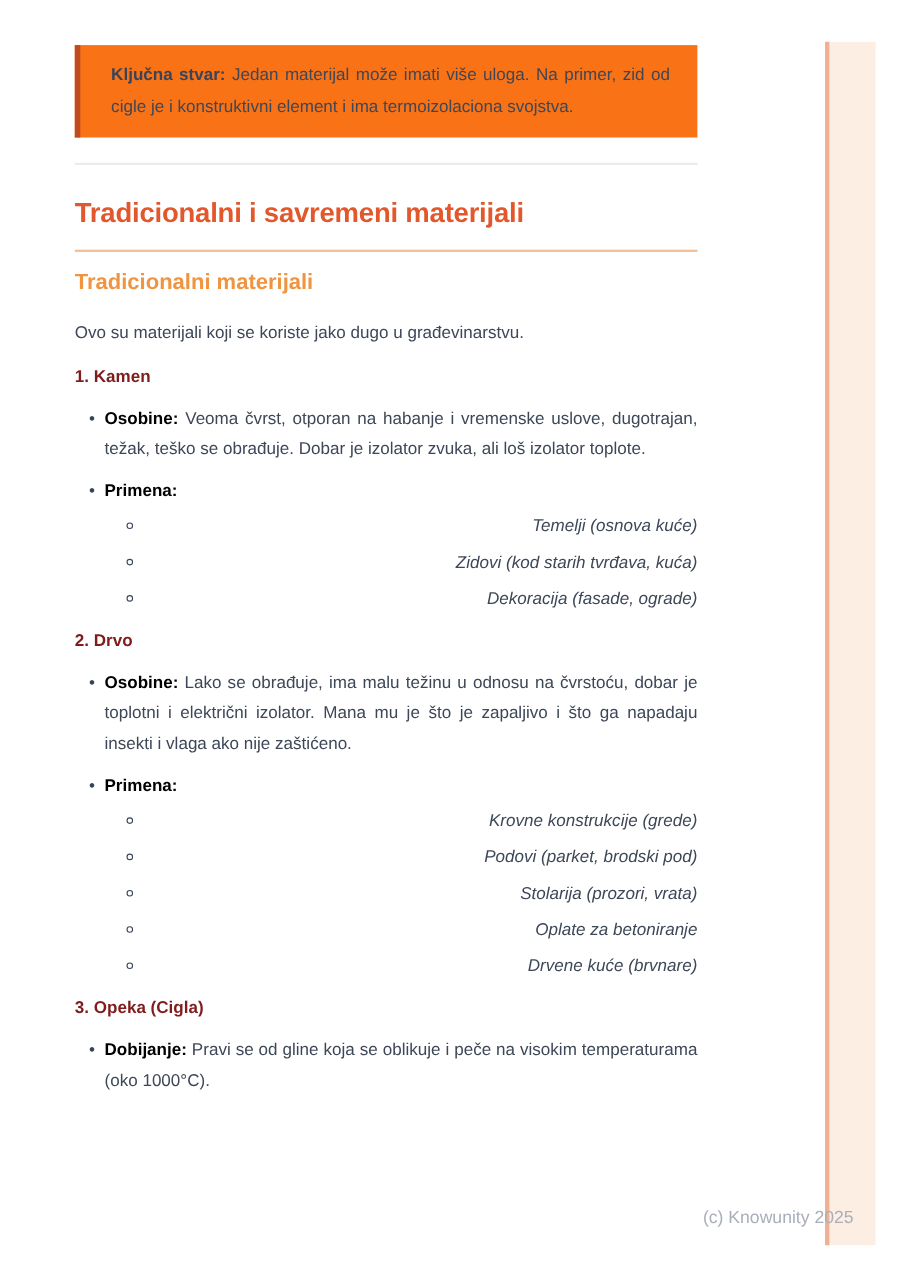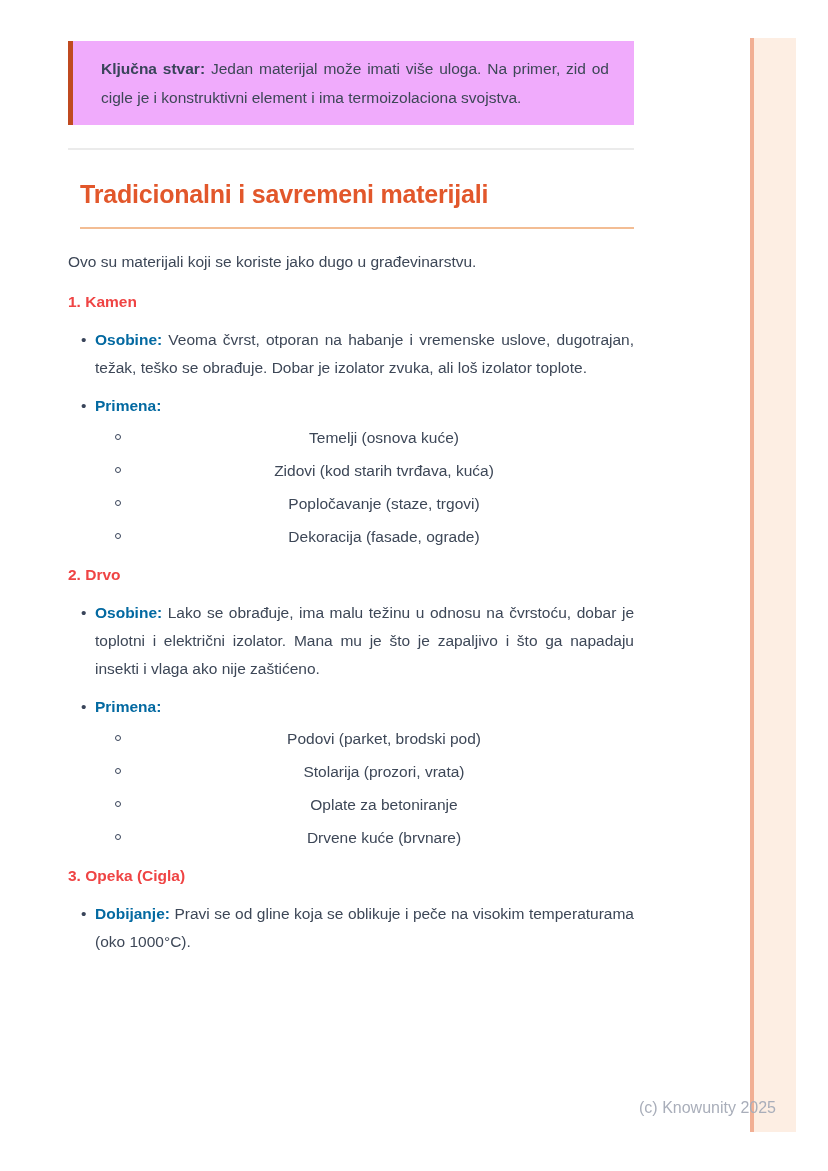--- a/index.html
+++ b/index.html
@@ -15,37 +15,37 @@
   }
   .doc {
     position: absolute;
     left: 68px;
     top: 41px;
     width: 566px;
     font-size: 15.5px;
   }
   
   .callout {
-    background: #f0abfc;
+    background: #f97316;
     border-left: 5px solid #c04a20;
     padding: 13px 25px 13px 28px;
     line-height: 29px;
     text-align: justify;
     box-sizing: border-box;
   }
   .callout strong { font-weight: bold; color: #39445a; }
   
   .divider {
     border: none;
     border-top: 2px solid #ebebeb;
     margin: 23px 0 0 0;
   }
   
   h1.title {
-    margin: 30px 0 0 12px;
+    margin: 30px 0 0 0;
     font-size: 25px;
     line-height: 29px;
     font-weight: bold;
     color: #e2572b;
     letter-spacing: -0.2px;
     padding-bottom: 18px;
     border-bottom: 2px solid #f3bd94;
   }
   h2.subtitle {
     margin: 16px 0 0 0;
@@ -57,21 +57,21 @@
   p.para {
     margin: 17px 0 0 0;
     line-height: 31px;
     text-align: justify;
   }
   h3.item-title {
     margin: 11px 0 0 0;
     font-size: 15.5px;
     line-height: 27px;
     font-weight: bold;
-    color: #ef4444;
+    color: #7f1d1d;
   }
   
   ul.l1 {
     list-style: none;
     margin: 11px 0 0 0;
     padding: 0;
   }
   ul.l1 > li {
     position: relative;
     padding-left: 27px;
@@ -79,33 +79,34 @@
     margin-bottom: 10px;
     text-align: justify;
   }
   ul.l1 > li::before {
     content: "•";
     position: absolute;
     left: 13px;
     top: 0;
     color: #39445a;
   }
-  ul.l1 strong { font-weight: bold; color: #0369a1; }
+  ul.l1 strong { font-weight: bold; color: #000000; }
   
   ul.l2 {
     list-style: none;
     margin: 5px 0 0 0;
     padding: 0 0 0 12px;
   }
   ul.l2 > li {
     position: relative;
     padding-left: 27px;
     line-height: 26px;
     margin-bottom: 7px;
-    text-align: center;
+    text-align: right;
+    font-style: italic;
   }
   ul.l2 > li::before {
     content: "";
     position: absolute;
     left: 8px;
     top: 9px;
     width: 6px;
     height: 6px;
     border: 1.5px solid #39445a;
     border-radius: 50%;
@@ -143,49 +144,50 @@
   <div class="callout">
     <strong>Ključna stvar:</strong>
     <span>Jedan materijal može imati više uloga. Na primer, zid od cigle je i konstruktivni element i ima termoizolaciona svojstva.</span>
   </div>
 
   <hr class="divider">
 
   <h1 class="title">Tradicionalni i savremeni materijali</h1>
 
 
+  <h2 class="subtitle">Tradicionalni materijali</h2>
 
   <p class="para">Ovo su materijali koji se koriste jako dugo u građevinarstvu.</p>
 
   <h3 class="item-title">1. Kamen</h3>
   <ul class="l1">
     <li>
       <strong>Osobine:</strong>
       <span>Veoma čvrst, otporan na habanje i vremenske uslove, dugotrajan, težak, teško se obrađuje. Dobar je izolator zvuka, ali loš izolator toplote.</span>
     </li>
     <li>
       <strong>Primena:</strong>
       <ul class="l2">
         <li>Temelji (osnova kuće)</li>
         <li>Zidovi (kod starih tvrđava, kuća)</li>
-        <li>Popločavanje (staze, trgovi)</li>
         <li>Dekoracija (fasade, ograde)</li>
       </ul>
     </li>
   </ul>
 
   <h3 class="item-title">2. Drvo</h3>
   <ul class="l1">
     <li>
       <strong>Osobine:</strong>
       <span>Lako se obrađuje, ima malu težinu u odnosu na čvrstoću, dobar je toplotni i električni izolator. Mana mu je što je zapaljivo i što ga napadaju insekti i vlaga ako nije zaštićeno.</span>
     </li>
     <li>
       <strong>Primena:</strong>
       <ul class="l2">
+        <li>Krovne konstrukcije (grede)</li>
         <li>Podovi (parket, brodski pod)</li>
         <li>Stolarija (prozori, vrata)</li>
         <li>Oplate za betoniranje</li>
         <li>Drvene kuće (brvnare)</li>
       </ul>
     </li>
   </ul>
 
   <h3 class="item-title">3. Opeka (Cigla)</h3>
   <ul class="l1">

